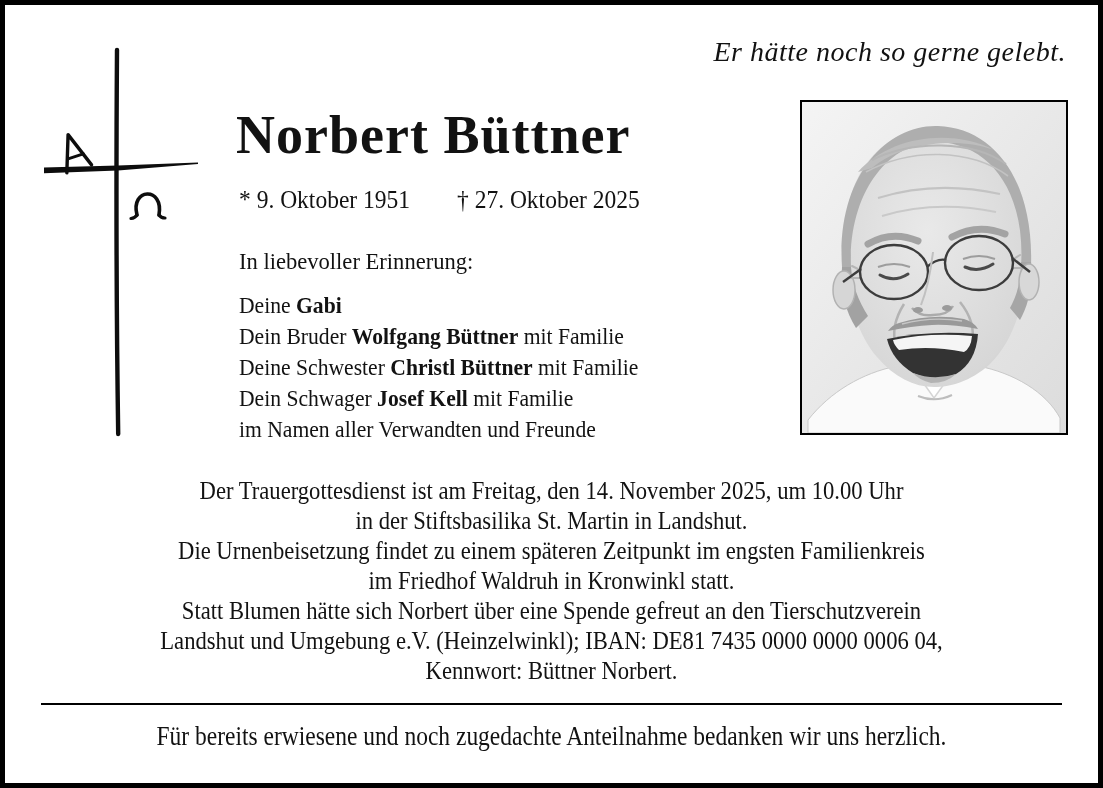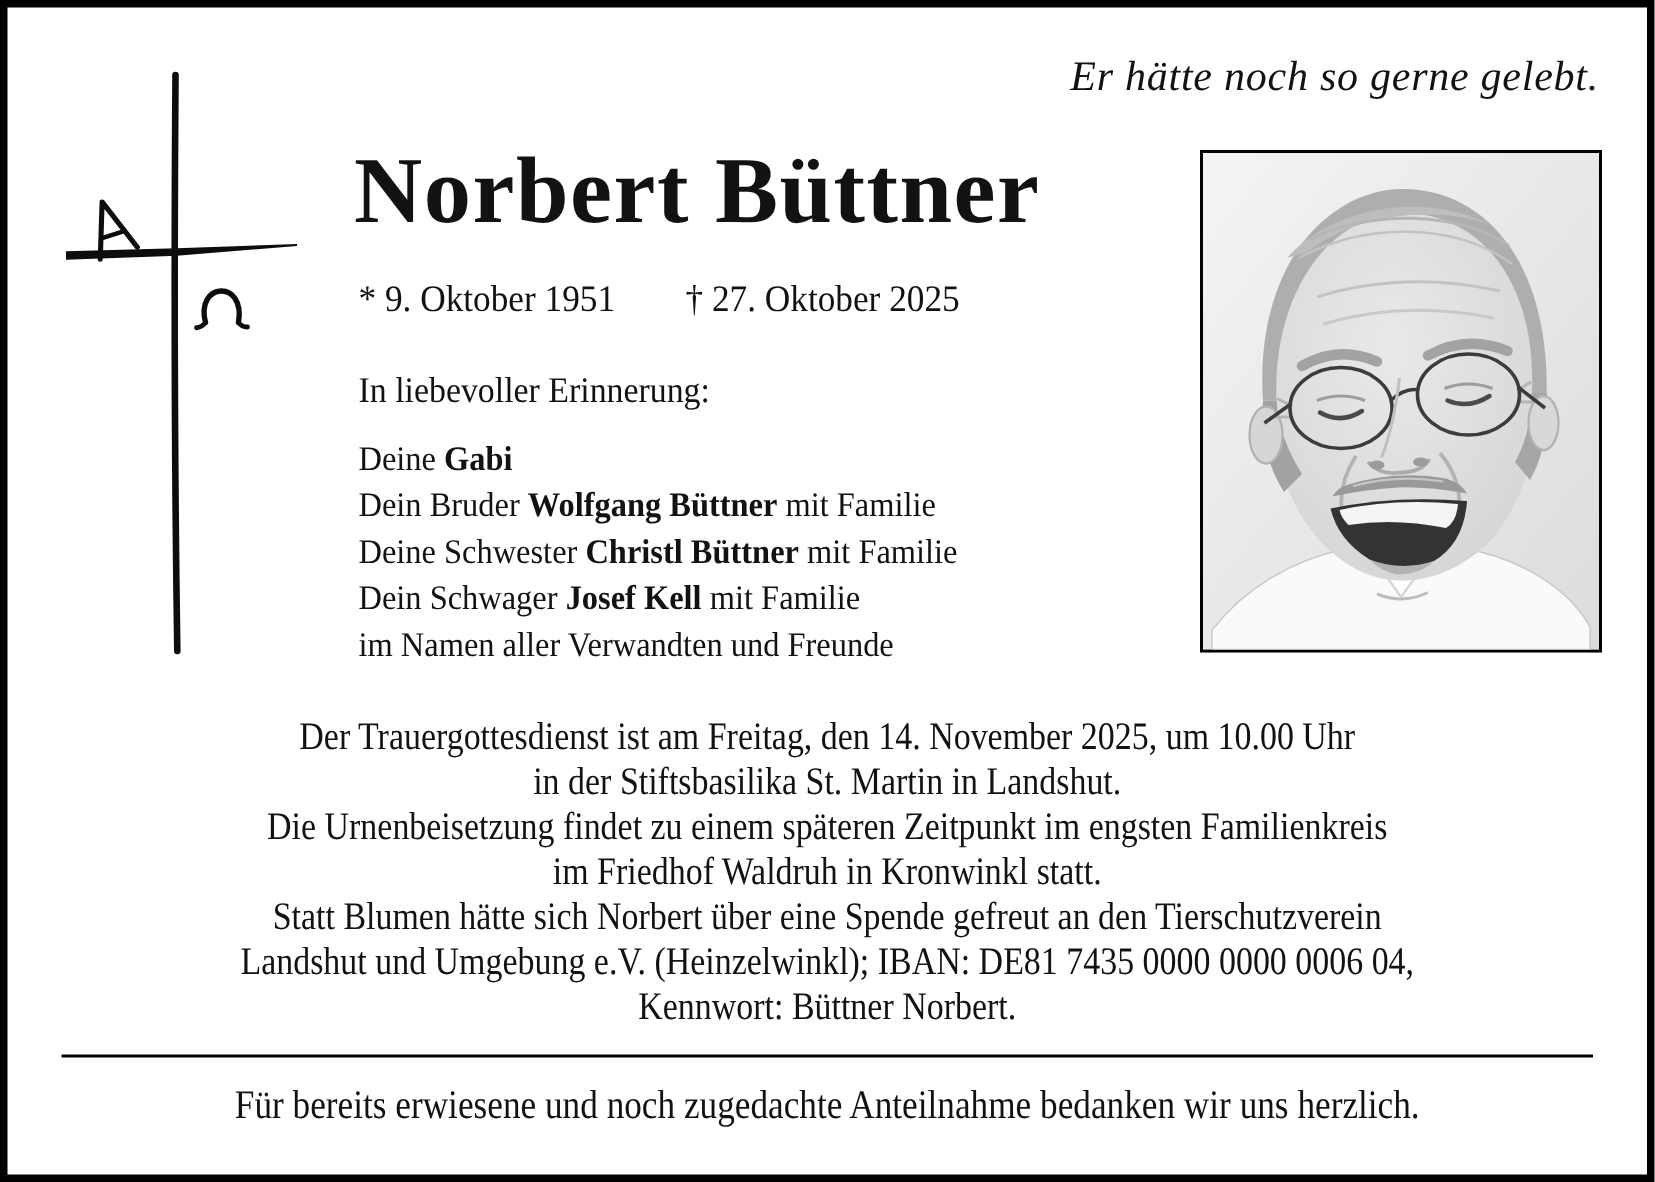--- a/index.html
+++ b/index.html
@@ -13,22 +13,22 @@
     color:#121212;
     overflow:hidden;
   }
   .epigraph{
     position:absolute;top:31px;right:32px;
     font-style:italic;font-size:28px;letter-spacing:.5px;
     white-space:nowrap;
   }
   .cross-wrap{position:absolute;left:36px;top:38px;width:162px;height:400px;}
   .name{
-    position:absolute;left:231px;top:86px;
-    font-size:63px;font-weight:bold;letter-spacing:1px;white-space:nowrap;
+    position:absolute;left:231px;top:99px;
+    font-size:54px;font-weight:bold;letter-spacing:1px;white-space:nowrap;
   }
   .dates{
     position:absolute;left:234px;top:181px;
     font-size:25px;white-space:nowrap;
     transform:scaleX(.94);transform-origin:left center;
   }
   .dates .death{margin-left:50px;}
   .remembrance{
     position:absolute;left:234px;top:243px;
     font-size:24px;white-space:nowrap;

